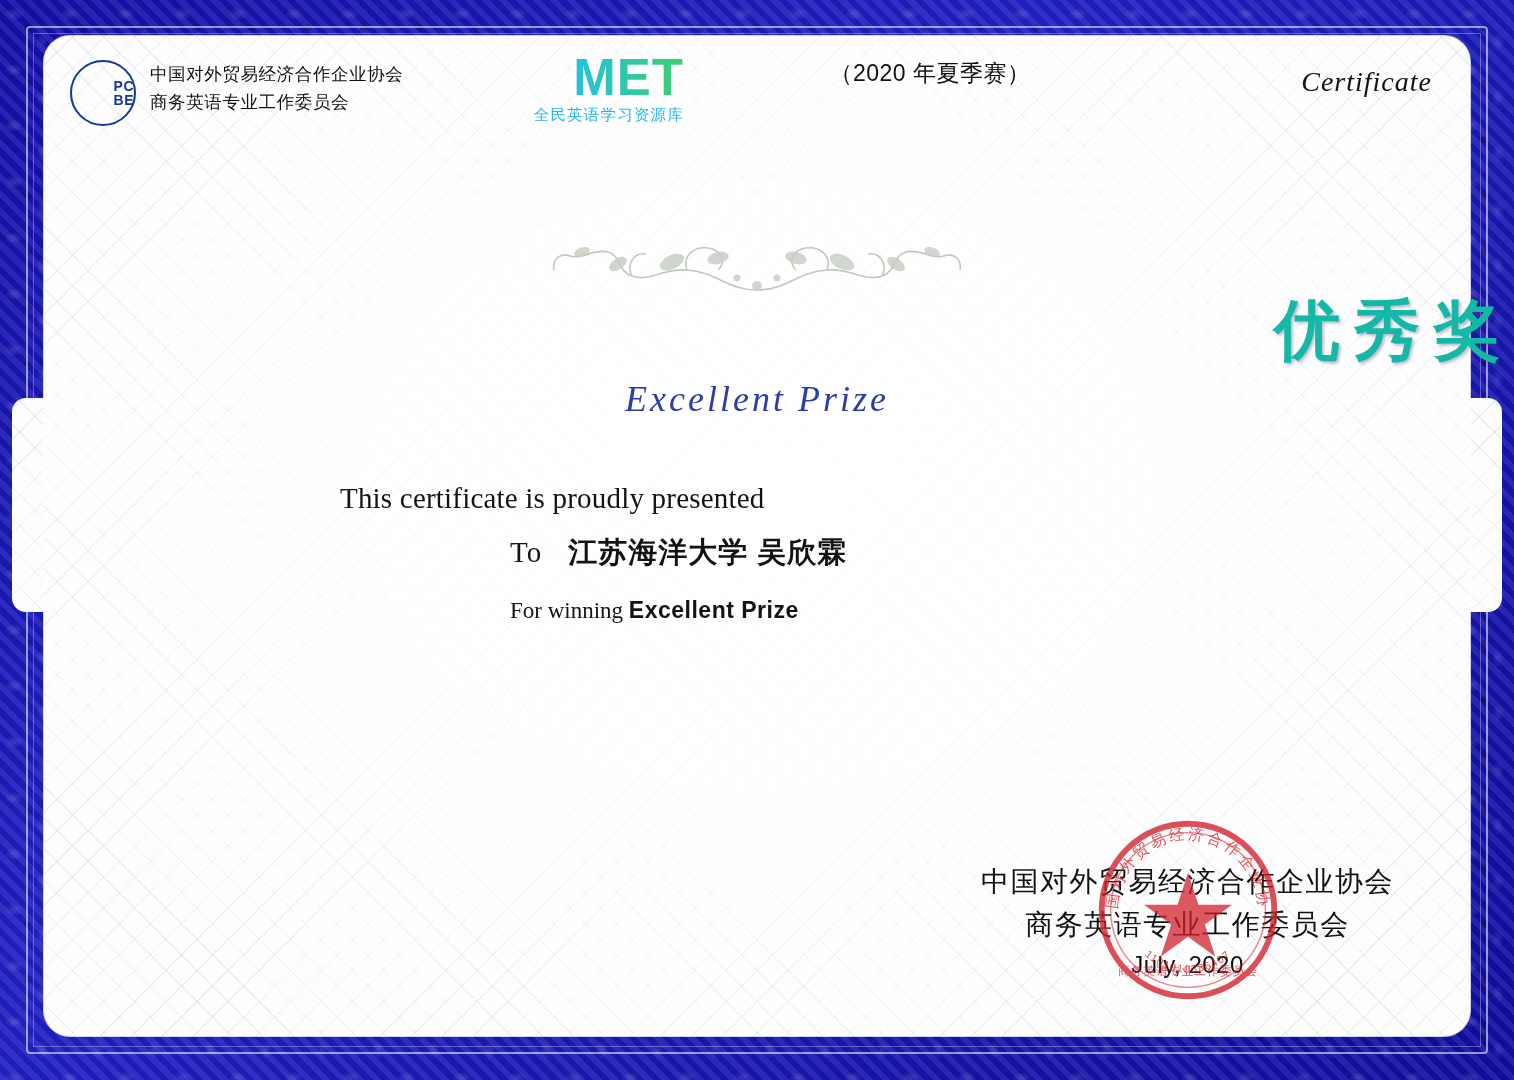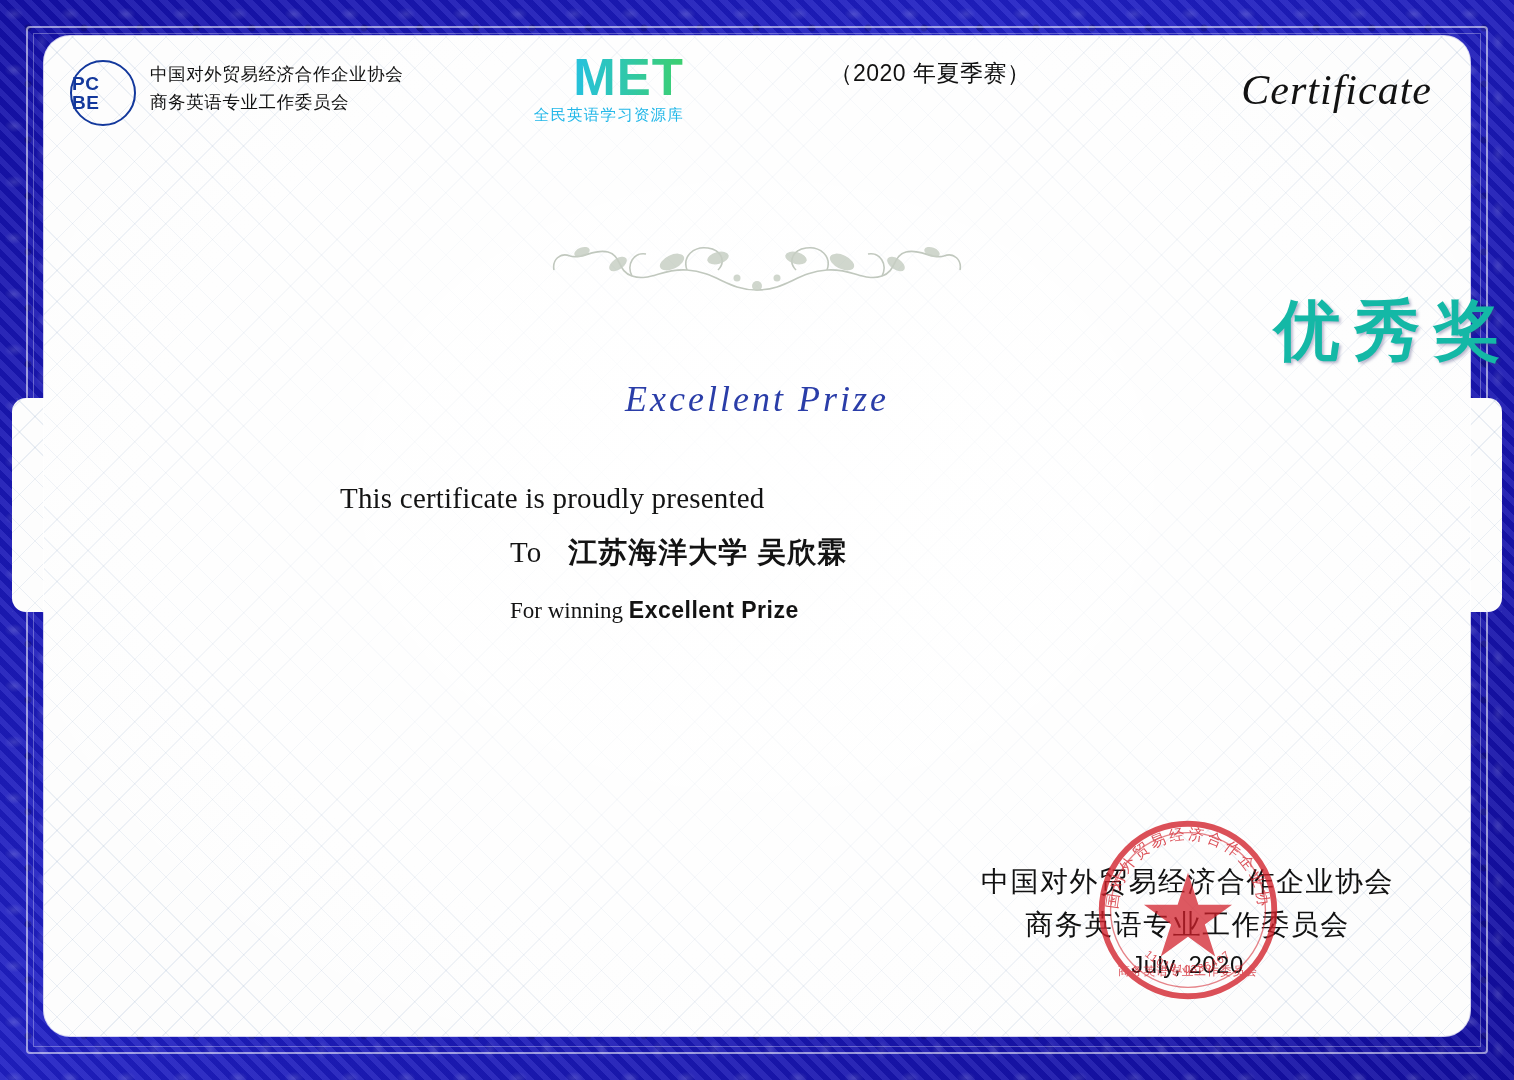--- a/index.html
+++ b/index.html
@@ -106,27 +106,27 @@
   .pcbe-logo {
     position: absolute;
     left: 70px;
     top: 4px;
     width: 62px;
     height: 62px;
     border: 2.5px solid #13389c;
     border-radius: 50%;
     display: flex;
     flex-direction: column;
-    align-items: flex-start;
+    align-items: flex-end;
     justify-content: center;
     color: #13389c;
     font-family: "Liberation Sans", sans-serif;
     font-weight: bold;
     line-height: 1.02;
-    font-size: 19px;
+    font-size: 14px;
     letter-spacing: 0.5px;
   }
   .pcbe-logo .row { display: block; }
   .org-names {
     position: absolute;
     left: 150px;
     top: 4px;
     font-family: "Liberation Sans", sans-serif;
     font-size: 17.5px;
     color: #111;
@@ -177,21 +177,21 @@
     font-size: 23px;
     letter-spacing: 0.5px;
     line-height: 1.5;
   }
   .certificate-script {
     position: absolute;
     right: 82px;
     top: 10px;
     font-family: "Liberation Serif", serif;
     font-style: italic;
-    font-size: 42px;
+    font-size: 28px;
     color: #121212;
     letter-spacing: 1px;
   }
 
   
   .flourish {
     position: absolute;
     top: 212px;
     left: 50%;
     transform: translateX(-50%);

